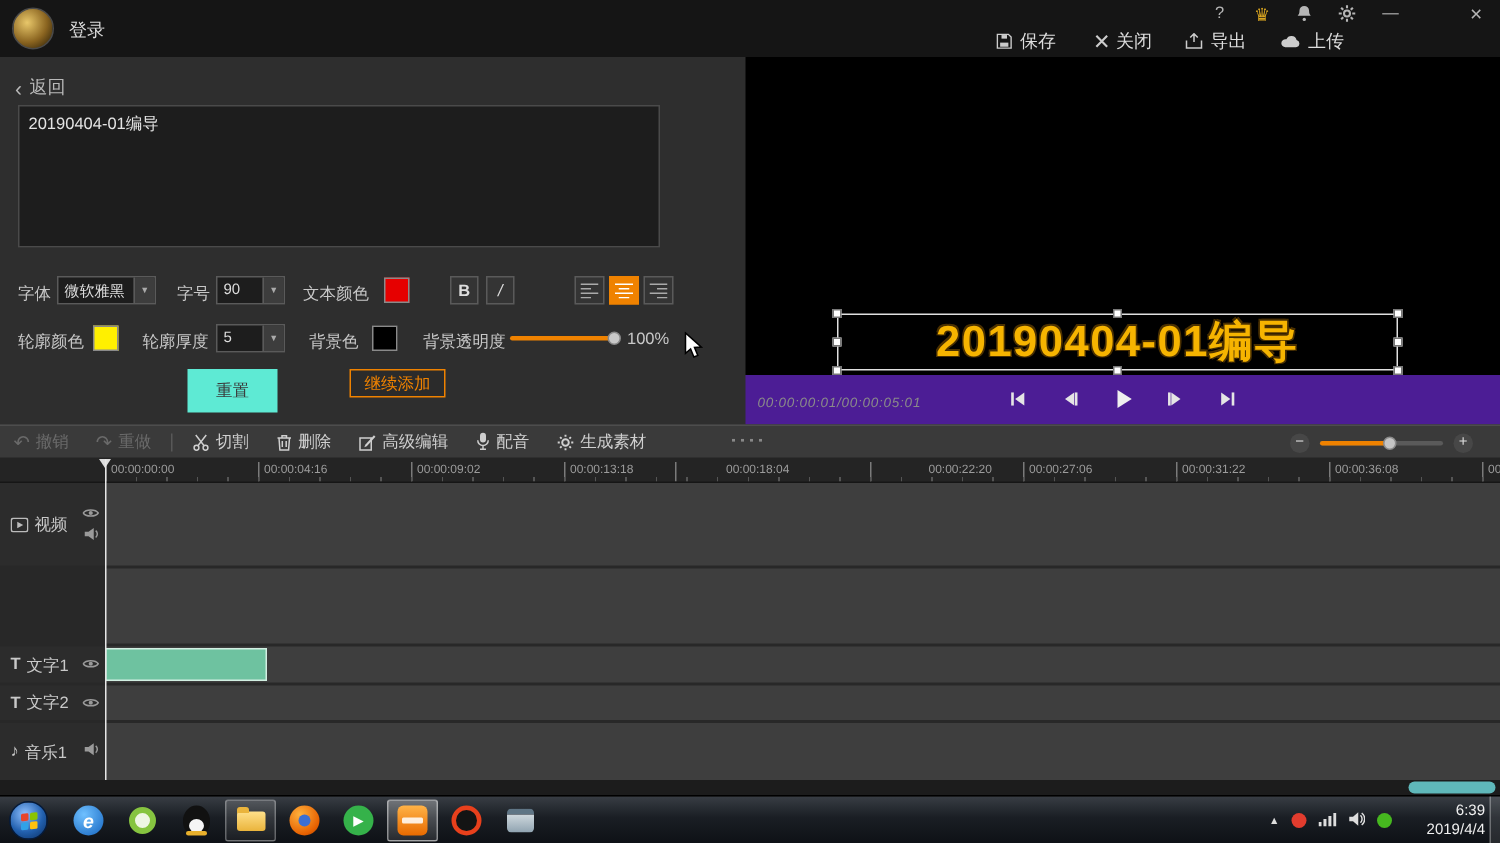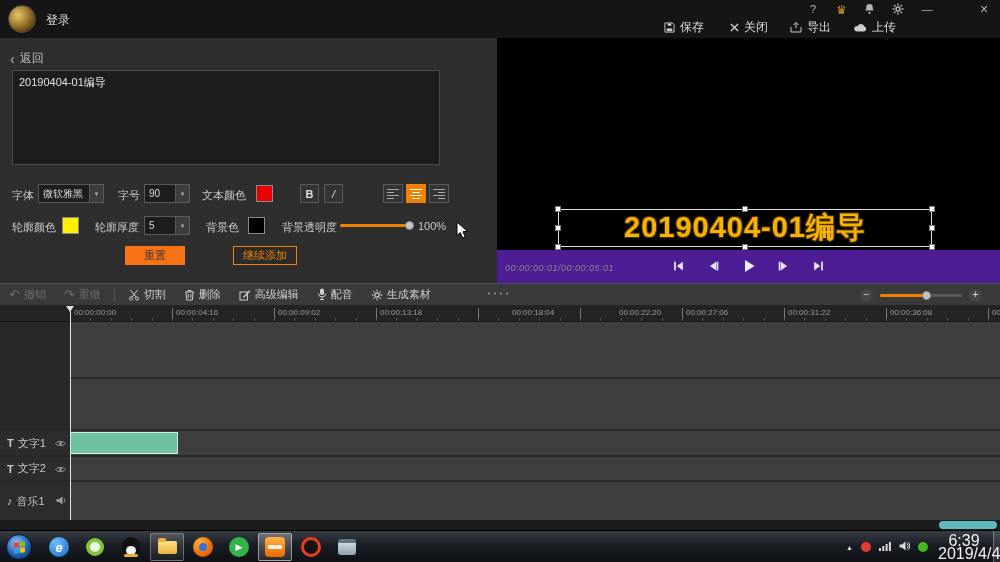--- a/index.html
+++ b/index.html
@@ -26,21 +26,21 @@
   .sel-val{flex:1;display:flex;align-items:center;padding-left:4px;font-size:10px;color:#ddd;white-space:nowrap;overflow:hidden;}
   .sel-arrow{width:14px;background:#3d3d3d;border-left:1px solid #5a5a5a;display:flex;align-items:center;justify-content:center;font-size:6px;color:#aaa;}
   .swatch{position:absolute;width:17px;height:17px;border:1px solid #8a8a8a;cursor:pointer;}
   .fmt-btn{position:absolute;width:19px;height:19px;background:#343434;border:1px solid #5a5a5a;color:#ddd;
            display:flex;align-items:center;justify-content:center;font-size:11px;cursor:pointer;}
   .align-btn{position:absolute;width:20px;height:19px;background:#343434;border:1px solid #5a5a5a;
              display:flex;align-items:center;justify-content:center;cursor:pointer;}
   .align-btn.active{background:#ef8200;border-color:#ef8200;}
   .slider{position:absolute;width:70px;height:3px;background:#ef8200;border-radius:2px;cursor:pointer;}
   .slider .knob{position:absolute;right:-4px;top:-3px;width:9px;height:9px;border-radius:50%;background:#c9c9c9;border:1px solid #888;}
-  .btn-reset{position:absolute;left:125px;top:208px;width:60px;height:19px;background:#f97316;color:#3a3a3a;
+  .btn-reset{position:absolute;left:125px;top:208px;width:60px;height:29px;background:#5eead4;color:#3a3a3a;
              display:flex;align-items:center;justify-content:center;font-size:11px;cursor:pointer;}
   .btn-continue{position:absolute;left:233px;top:208px;width:64px;height:19px;background:#2b2b2b;border:1px solid #ef8200;
                 color:#ef8200;display:flex;align-items:center;justify-content:center;font-size:11px;cursor:pointer;}
 
   
   .preview{position:absolute;left:497px;top:38px;width:503px;height:212px;background:#000;}
   .sel-box{position:absolute;left:61px;top:171px;width:374px;height:38px;border:1px solid #e0e0e0;}
   .overlay-text{position:absolute;left:0;top:0;width:100%;height:100%;display:flex;align-items:center;justify-content:center;
                 font-size:29px;font-weight:bold;color:#f6b400;letter-spacing:1px;
                 text-shadow:-1px -1px 0 #4a3000,1px -1px 0 #4a3000,-1px 1px 0 #4a3000,1px 1px 0 #4a3000,0 2px 2px #000;}
@@ -88,21 +88,21 @@
            background:linear-gradient(#383d44,#1a1e24 45%,#0e1116);border-top:1px solid #000;}
   .start-orb{position:absolute;left:6px;top:3px;width:26px;height:26px;border-radius:50%;cursor:pointer;
              background:radial-gradient(circle at 40% 32%,#8fc0ff,#2260ae 55%,#0a2d60);border:1px solid #061a38;}
   .flag{position:absolute;left:7px;top:7px;width:11px;height:11px;display:grid;grid-template-columns:1fr 1fr;gap:1px;transform:skewY(-6deg);}
   .flag i{display:block;border-radius:1px;}
   .slots{position:absolute;left:42px;top:2px;height:28px;display:flex;}
   .slot{width:34px;height:28px;display:flex;align-items:center;justify-content:center;margin-right:2px;cursor:pointer;border:1px solid transparent;border-radius:2px;}
   .slot.open{background:linear-gradient(rgba(255,255,255,.16),rgba(255,255,255,.05));border-color:rgba(255,255,255,.3);}
   .slot.current{background:linear-gradient(rgba(255,255,255,.3),rgba(255,255,255,.1));border-color:rgba(255,255,255,.45);}
   .tray{position:absolute;right:72px;top:0;height:32px;display:flex;align-items:center;gap:8px;}
-  .clock{position:absolute;right:10px;top:3px;width:52px;text-align:center;color:#f0f0f0;font-size:16px;line-height:13px;cursor:default;}
+  .clock{position:absolute;right:10px;top:3px;width:52px;text-align:right;color:#f0f0f0;font-size:10px;line-height:13px;cursor:default;}
   .show-desktop{position:absolute;right:0;top:0;width:7px;height:32px;background:rgba(255,255,255,.10);border-left:1px solid rgba(255,255,255,.3);cursor:pointer;}
 
   .cursor{position:absolute;left:456px;top:221px;pointer-events:none;}
 </style>
 </head>
 <body>
 
 <div id="app">
 
   <div class="titlebar">
@@ -336,39 +336,56 @@
       <span class="zoom-btn">+</span>
     </div>
   </div>
   <div class="splitter-dots"></div>
 
   <div class="ruler">
     <span class="tick" style="left:70px;">00:00:00:00</span>
     <span class="tick" style="left:172px;">00:00:04:16</span>
     <span class="tick" style="left:274px;">00:00:09:02</span>
     <span class="tick" style="left:376px;">00:00:13:18</span>
-    <span class="tick" style="left:478px;padding-left:33px;">00:00:18:04</span>
+    <span class="tick" style="left:450px;padding-left:33px;">00:00:18:04</span>
     <span class="tick" style="left:580px;padding-left:38px;">00:00:22:20</span>
     <span class="tick" style="left:682px;">00:00:27:06</span>
     <span class="tick" style="left:784px;">00:00:31:22</span>
     <span class="tick" style="left:886px;">00:00:36:08</span>
     <span class="tick" style="left:988px;">00:00:40:24</span>
     <div class="minor-ticks"></div>
   </div>
 
   <div class="tl-rows">
     <div class="t-row" style="top:0;height:55px;"></div>
     <div class="t-row" style="top:57px;height:50px;"></div>
     <div class="t-row" style="top:109px;height:24px;"></div>
     <div class="t-row" style="top:135px;height:23px;"></div>
     <div class="t-row" style="top:160px;height:38px;"></div>
     <div class="clip"></div>
   </div>
 
   <div class="tl-labels">
+    <div class="t-label" style="top:0;height:55px;">
+      <svg width="12" height="10">
+          <rect x="0.5" y="0.5" width="11" height="9" rx="1.5" fill="none" stroke="#bbb"></rect>
+          <path d="M4.5 2.8 L8.5 5 L4.5 7.2 Z" fill="#bbb"></path>
+        </svg>
+      <span>视频</span>
+      <span class="t-eyes">
+        <span><svg width="11" height="7" viewBox="0 0 11 7">
+              <path d="M.5 3.5 C2.2.8 8.8.8 10.5 3.5 C8.8 6.2 2.2 6.2 .5 3.5 Z" fill="none" stroke="#9a9a9a"></path>
+              <circle cx="5.5" cy="3.5" r="1.4" fill="#9a9a9a"></circle>
+            </svg></span>
+        <span><svg width="10" height="9" viewBox="0 0 10 9">
+              <path d="M.5 3 H3 L6.5.5 v8 L3 6 H.5 Z" fill="#9a9a9a"></path>
+              <path d="M7.8 2.2 a3 3 0 0 1 0 4.6" fill="none" stroke="#9a9a9a"></path>
+            </svg></span>
+      </span>
+    </div>
     <div class="t-label" style="top:109px;height:24px;">
       <span class="tt-icon">T</span>
       <span>文字1</span>
       <span class="t-eyes">
         <span><svg width="11" height="7" viewBox="0 0 11 7">
               <path d="M.5 3.5 C2.2.8 8.8.8 10.5 3.5 C8.8 6.2 2.2 6.2 .5 3.5 Z" fill="none" stroke="#9a9a9a"></path>
               <circle cx="5.5" cy="3.5" r="1.4" fill="#9a9a9a"></circle>
             </svg></span>
       </span>
     </div>

